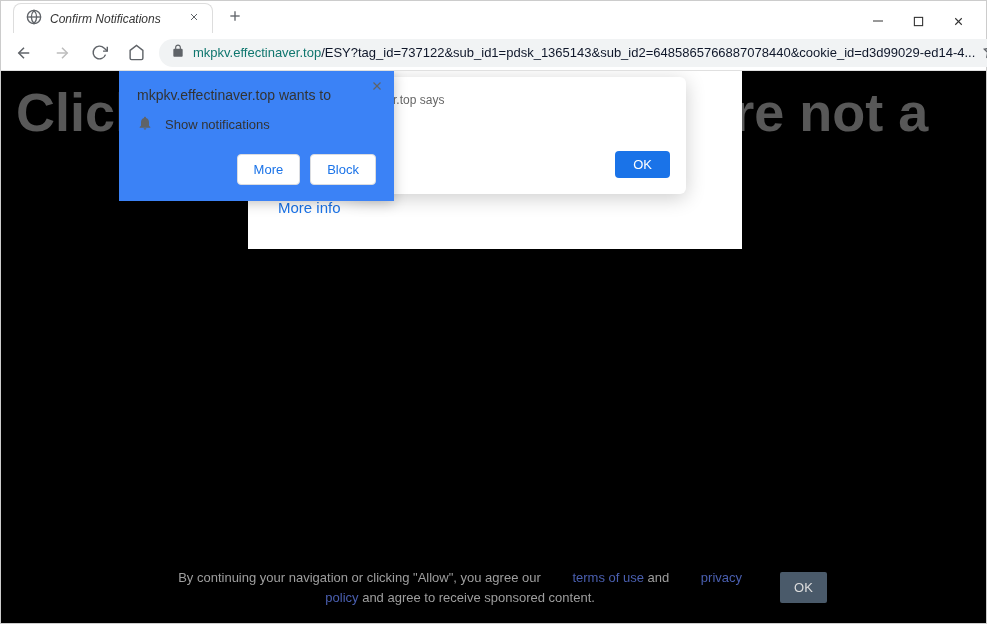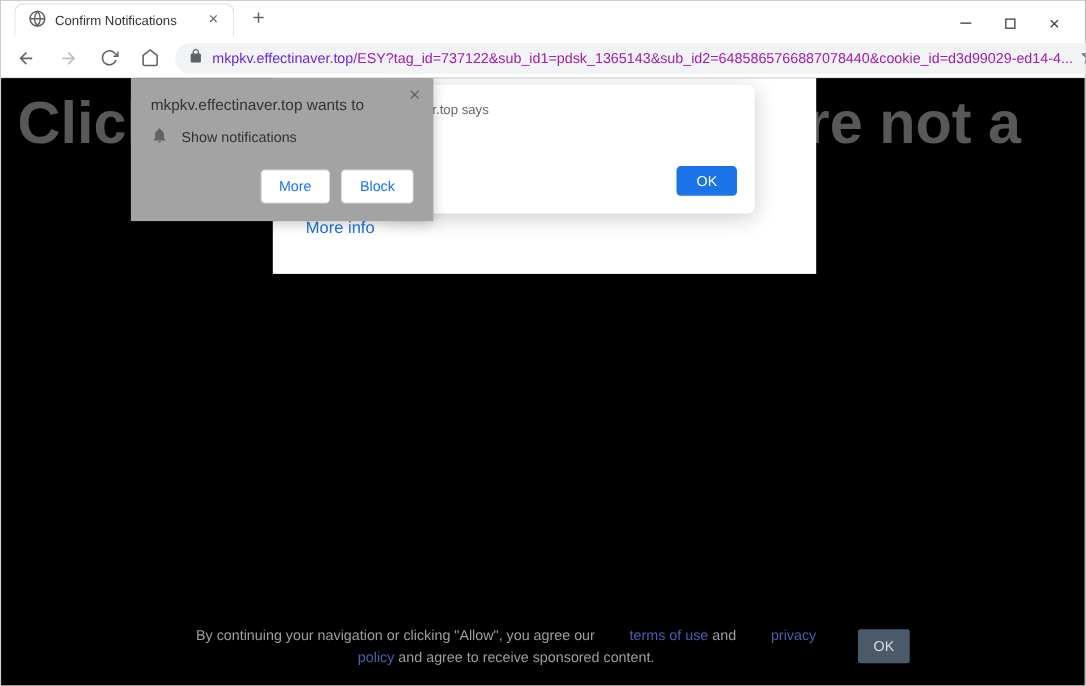--- a/index.html
+++ b/index.html
@@ -2,59 +2,59 @@
 <html><head>
   <meta charset="utf-8">
   <style>
     * { margin: 0; padding: 0; box-sizing: border-box; font-family: 'Segoe UI', Arial, sans-serif; }
     body { width: 987px; height: 624px; overflow: hidden; background: #fff; }
     
     .window-frame { width: 100%; height: 100%; display: flex; flex-direction: column; border: 1px solid #ccc; }
     
     .title-bar { height: 34px; background: #fff; display: flex; align-items: flex-end; padding: 0 4px; }
     .tabs-area { display: flex; align-items: center; height: 100%; flex: 1; margin-left: 8px; }
-    .tab { display: flex; align-items: center; gap: 8px; padding: 6px 12px; background: #fff; border-radius: 8px 8px 0 0; font-size: 12px; color: #333; height: 30px; min-width: 200px; border: 1px solid #ddd; border-bottom: none; }
+    .tab { display: flex; align-items: center; gap: 8px; padding: 6px 12px; background: #fff; border-radius: 8px 8px 0 0; font-size: 12px; color: #333; height: 30px; min-width: 200px; border: 1px solid #ddd; border-bottom: none; font-style: italic; }
     .tab .globe-icon { color: #5f6368; }
     .tab-title { flex: 1; }
     .tab-close { color: #5f6368; cursor: pointer; }
     .new-tab-btn { margin-left: 10px; color: #5f6368; font-size: 18px; cursor: pointer; padding: 4px; }
     
     .window-controls { display: flex; gap: 16px; margin-left: auto; padding: 0 12px; align-items: center; height: 28px; }
     .win-btn { color: #333; cursor: pointer; display: flex; align-items: center; justify-content: center; width: 24px; height: 24px; }
     
     .toolbar { height: 36px; background: #fff; display: flex; align-items: center; padding: 0 8px; gap: 8px; border-bottom: 1px solid #e0e0e0; }
     .nav-btn { color: #5f6368; cursor: pointer; padding: 6px; border-radius: 50%; display: flex; align-items: center; justify-content: center; }
     .nav-btn.disabled { color: #bdbdbd; }
     
     .omnibox { flex: 1; height: 28px; background: #f1f3f4; border-radius: 14px; display: flex; align-items: center; padding: 0 12px; gap: 8px; font-size: 13px; color: #202124; }
     .lock-icon { color: #5f6368; }
     .url-text { flex: 1; white-space: nowrap; overflow: hidden; text-overflow: ellipsis; }
-    .url-domain { color: #6d28d9; }
-    .url-path { color: #a21caf; }
+    .url-domain { color: #0f766e; }
+    .url-path { color: #0f172a; }
     .star-icon { color: #5f6368; cursor: pointer; }
     
     .content-area { flex: 1; background: #000; position: relative; overflow: hidden; }
     
     .bg-text { position: absolute; top: 10px; left: 15px; right: 15px; font-size: 54px; font-weight: bold; color: #585858; white-space: nowrap; }
     
     .white-card { position: absolute; left: 247px; top: 0; width: 494px; background: #fff; padding: 18px 30px 32px 30px; color: #333; }
     .card-subtitle { font-size: 13px; color: #5f5f5f; margin-bottom: 6px; }
     .card-title2 { font-size: 14px; color: #666; margin-bottom: 2px; }
     .card-title { font-size: 16px; font-weight: 600; color: #888; margin-bottom: 14px; }
     .card-body { font-size: 14px; color: #9a9a9a; line-height: 1.4; }
     .more-info { color: #1a73e8; font-size: 15px; display: inline-block; cursor: pointer; }
     
     
     .js-alert { position: absolute; left: 350px; top: 6px; width: 335px; background: #fff; border-radius: 6px; box-shadow: 0 4px 20px rgba(0,0,0,0.2); padding: 16px; z-index: 5; }
     .js-alert-origin { font-size: 12px; color: #666; margin-bottom: 44px; }
     .js-alert-actions { display: flex; justify-content: flex-end; }
     .js-alert-ok { background: #1a73e8; color: #fff; border: none; padding: 6px 18px; font-size: 13px; border-radius: 4px; cursor: pointer; }
     
     
-    .perm-prompt { position: absolute; left: 118px; top: 0; width: 275px; background: #a3a3a3; box-shadow: 0 2px 12px rgba(0,0,0,0.25); padding: 16px 18px; z-index: 10; }
+    .perm-prompt { position: absolute; left: 118px; top: 0; width: 275px; background: #3b82f6; box-shadow: 0 2px 12px rgba(0,0,0,0.25); padding: 16px 18px; z-index: 10; }
     .perm-close { position: absolute; right: 10px; top: 8px; color: #5f6368; cursor: pointer; font-size: 16px; }
     .perm-title { font-size: 14px; color: #333; margin-bottom: 12px; }
     .perm-row { display: flex; align-items: center; gap: 12px; font-size: 13px; color: #333; margin-bottom: 20px; }
     .bell-icon { color: #5f6368; }
     .perm-actions { display: flex; justify-content: flex-end; gap: 10px; }
     .perm-btn { background: #fff; border: 1px solid #dadce0; color: #1a73e8; padding: 7px 16px; font-size: 13px; border-radius: 4px; cursor: pointer; font-weight: 500; }
     
     
     .consent-bar { position: absolute; left: 0; right: 0; bottom: 0; padding: 16px 24px; display: flex; justify-content: center; align-items: center; gap: 20px; }
     .consent-text { font-size: 13px; color: #9e9e9e; text-align: center; line-height: 1.5; max-width: 600px; }

